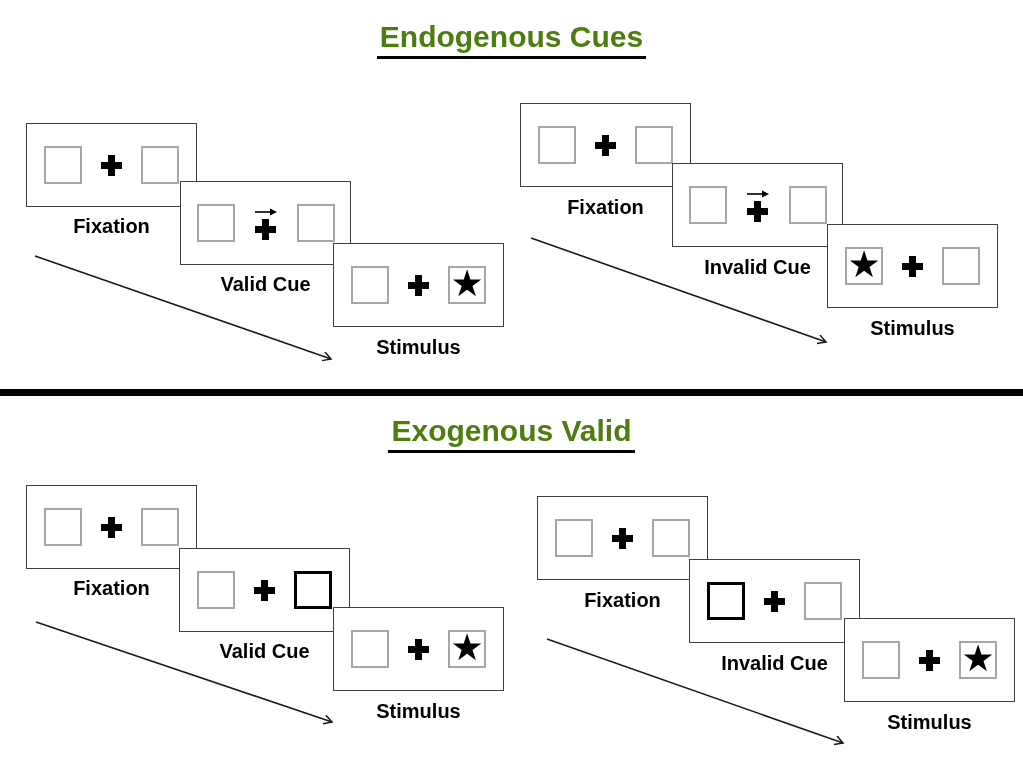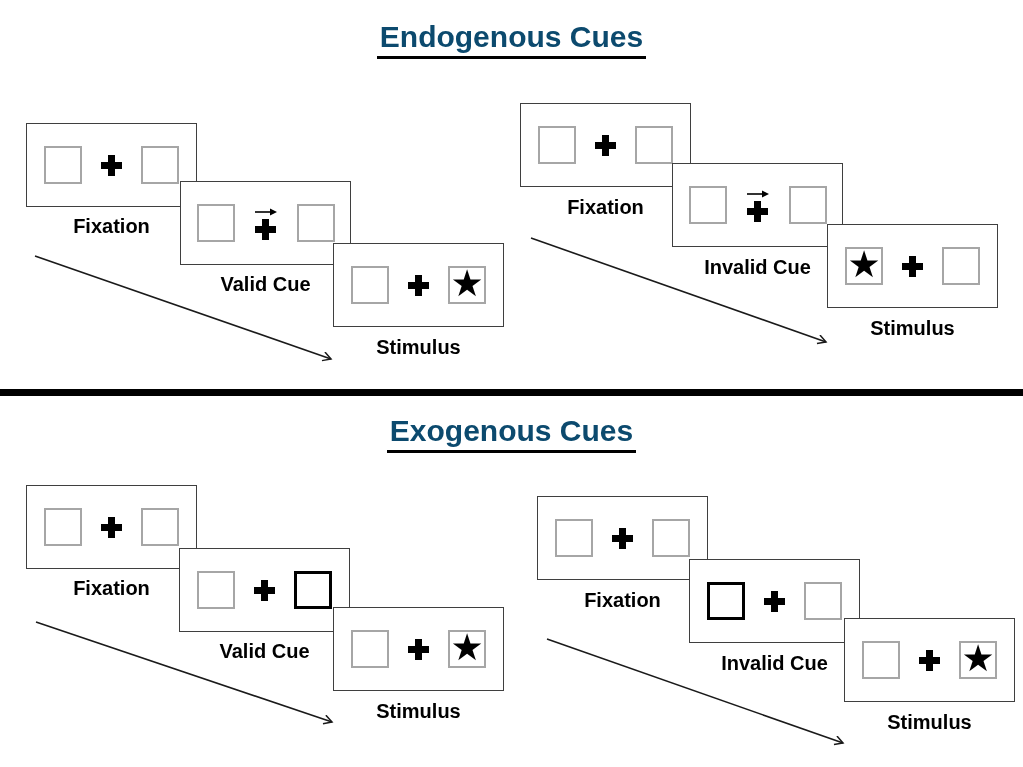--- a/index.html
+++ b/index.html
@@ -13,21 +13,21 @@
     color: #000;
   }
   .sec-title {
     position: absolute;
     left: 0;
     width: 100%;
     text-align: center;
     font-weight: bold;
     font-size: 30px;
     line-height: 34px;
-    color: #0c4a6e;
+    color: #4d7c0f;
   }
   .sec-title span {
     display: inline-block;
     border-bottom: 3px solid #000;
     padding: 0 3px 2px 3px;
   }
   .divider {
     position: absolute;
     left: 0;
     top: 389px;
@@ -176,21 +176,21 @@
   </div>
   <div class="plabel" style="left:827px; top:317px">Stimulus</div>
 
   <svg class="seq-arrow" style="left:526px; top:232px" width="306" height="116">
     <line x1="5" y1="6" x2="300" y2="110" stroke="#1a1a1a" stroke-width="1.6" marker-end="url(#ah)"></line>
   </svg>
 
   <div class="divider"></div>
 
   <div class="sec-title" style="top:414px">
-    <span>Exogenous Cues</span>
+    <span>Exogenous Valid</span>
   </div>
 
   <div class="panel z1" style="left:26px; top:485px">
     <div class="box"></div>
     <div class="plus"></div>
     <div class="box"></div>
   </div>
   <div class="plabel" style="left:26px; top:577px">Fixation</div>
 
   <div class="panel z2" style="left:179px; top:548px">

